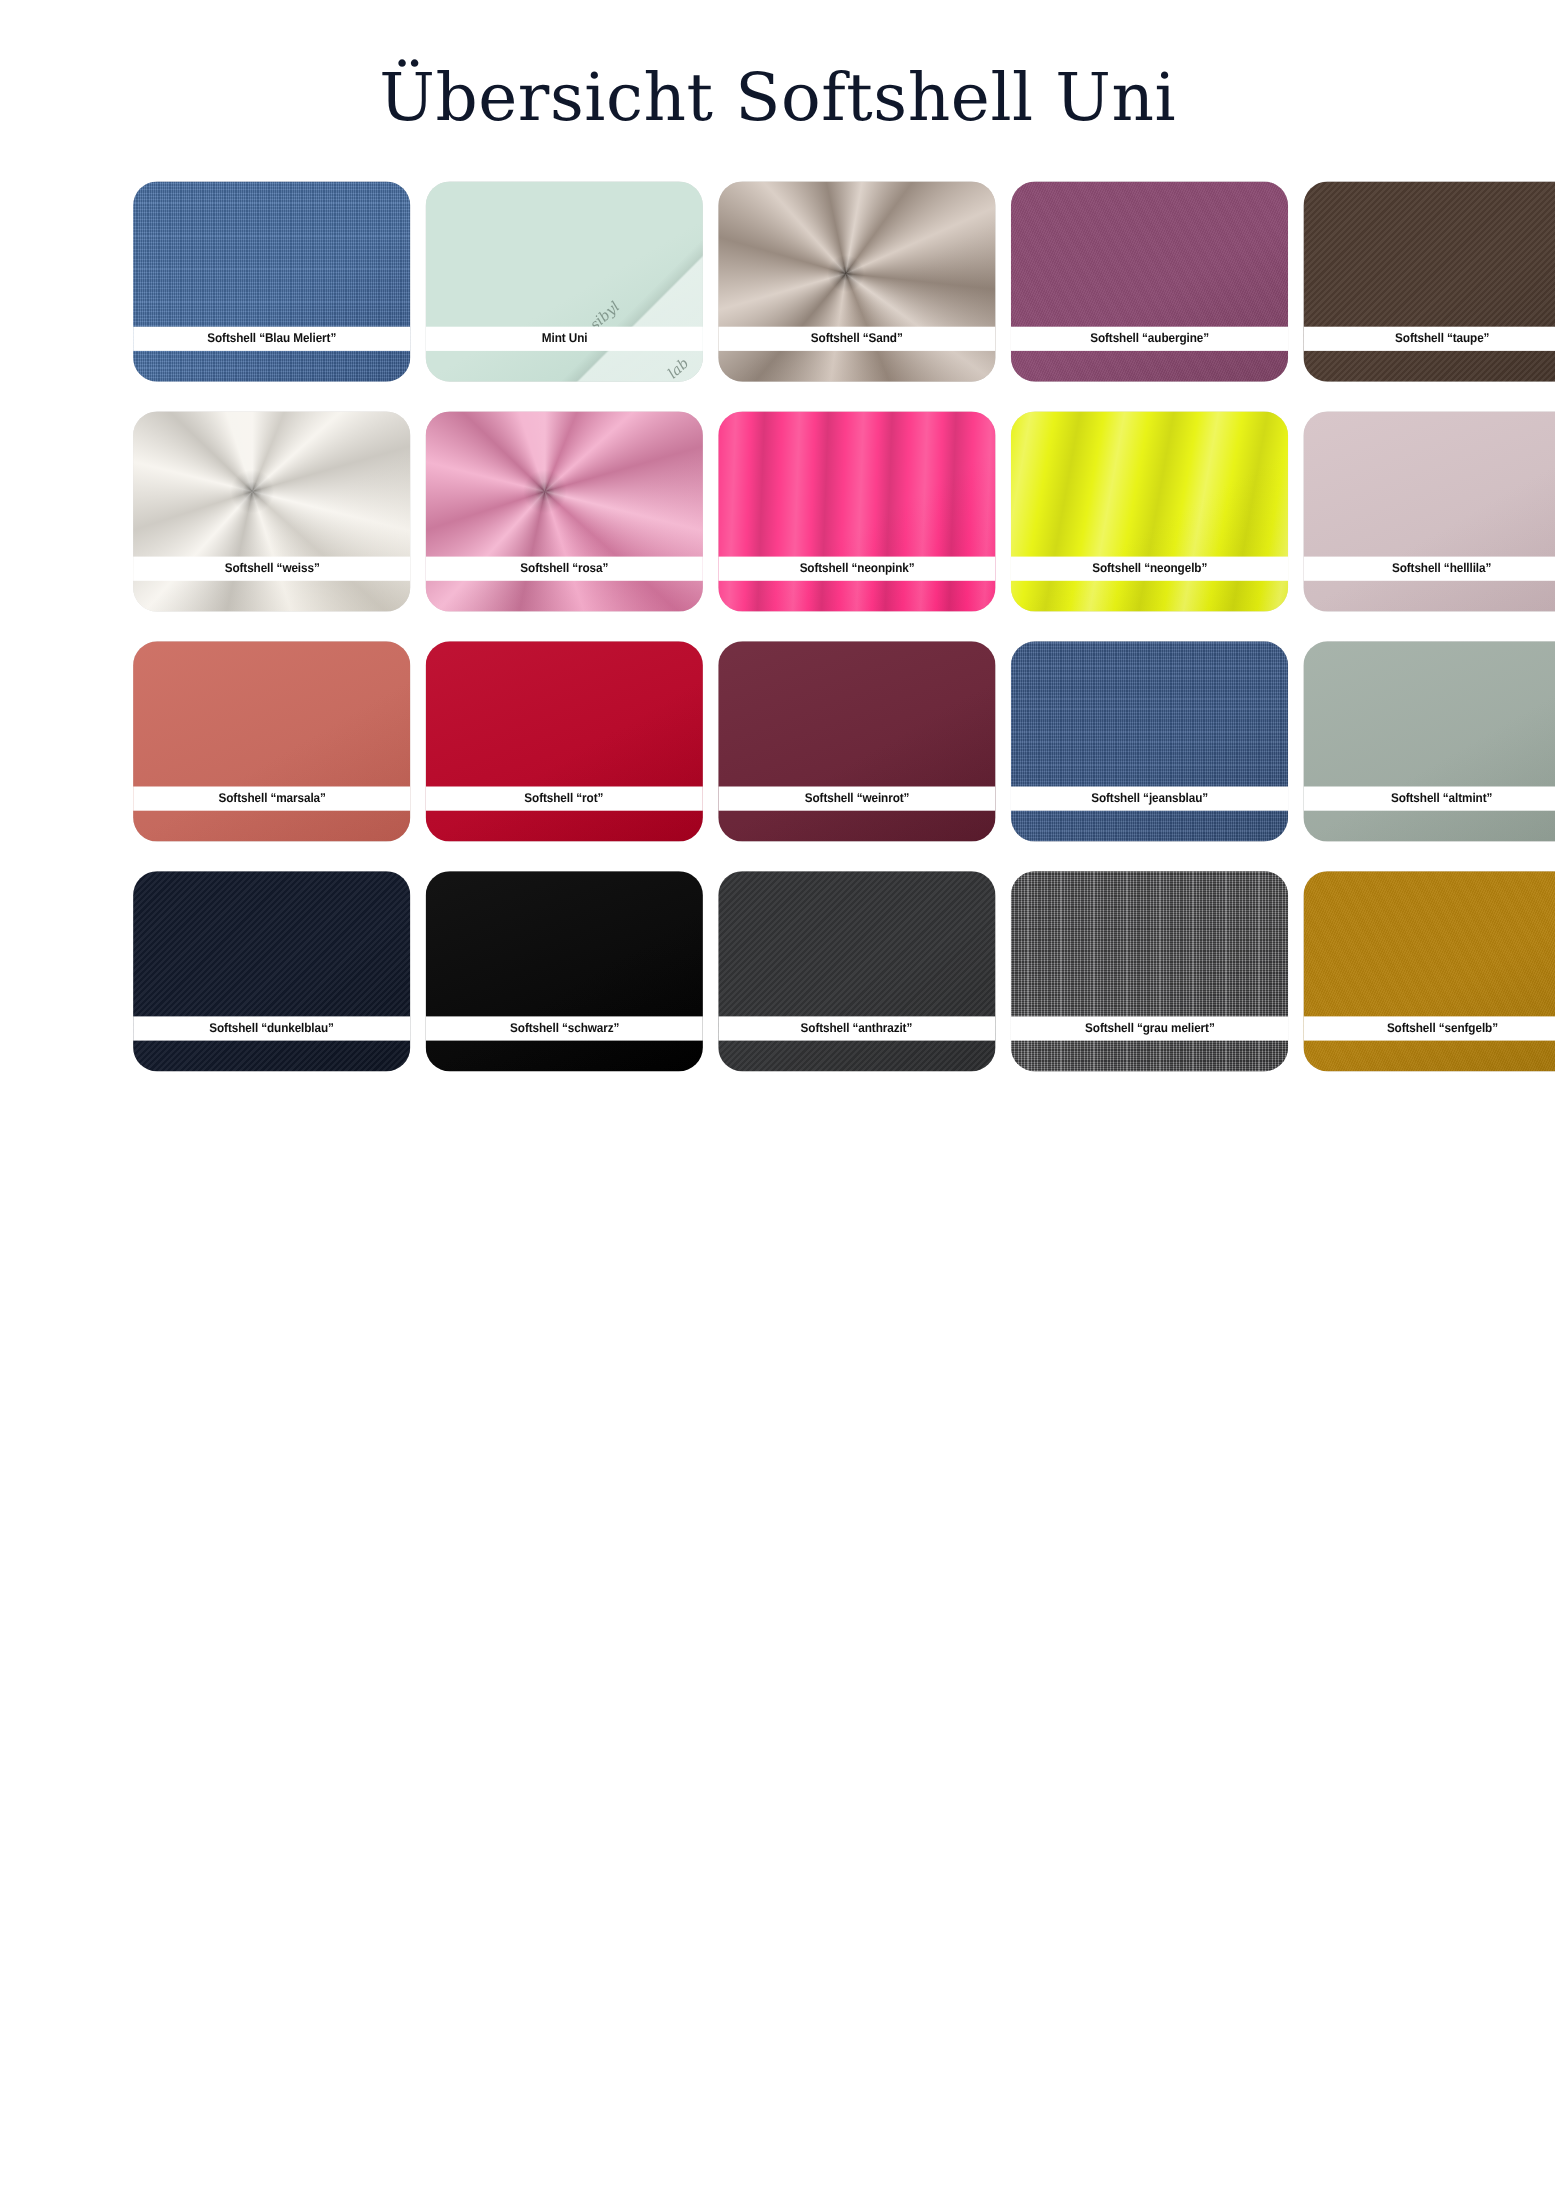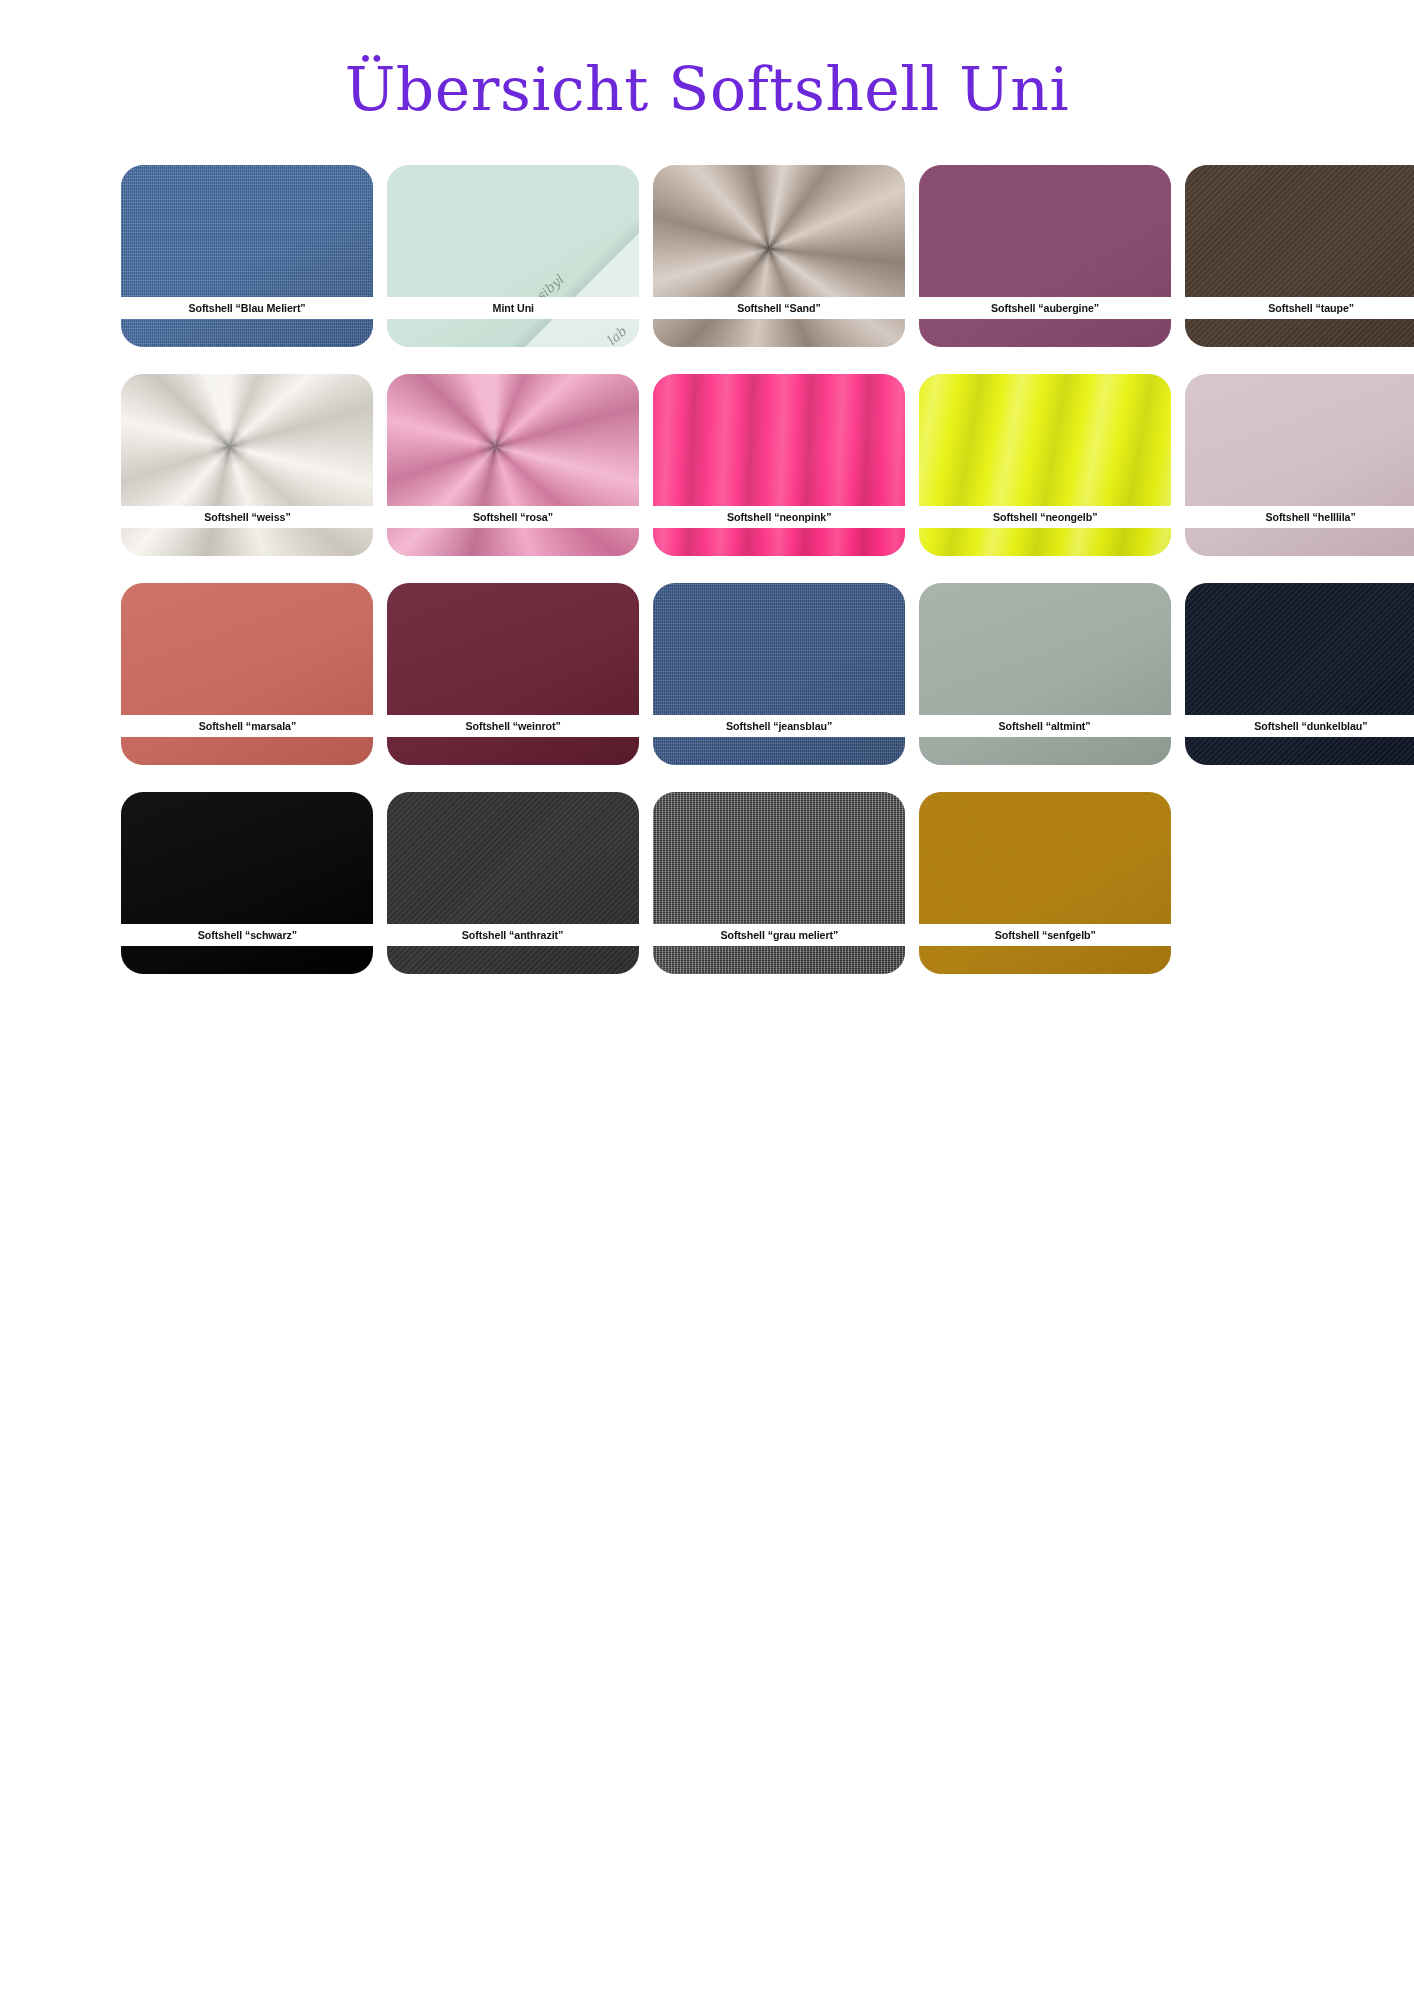--- a/index.html
+++ b/index.html
@@ -22,21 +22,21 @@
     background: #fff;
   }
 
   
   .title {
     text-align: center;
     font-family: "DejaVu Serif", "Liberation Serif", serif;
     font-weight: 400;
     font-size: 60px;
     letter-spacing: 0.5px;
-    color: #6d28d9;
+    color: #0f172a;
     padding-top: 58px;
     margin: 0;
     line-height: 1.05;
     white-space: nowrap;
   }
 
   
   .grid {
     margin: 0 auto;
     padding-top: 44px;
@@ -286,20 +286,26 @@
           <span>Softshell “helllila”</span>
         </div>
       </div>
       <div class="swatch">
         <div class="swatch-fabric tex-flat" style="background: linear-gradient(150deg, rgb(203, 106, 94) 0%, rgb(203, 106, 94) 55%, rgb(192, 94, 82) 100%);"></div>
         <div class="swatch-label">
           <span>Softshell “marsala”</span>
         </div>
       </div>
       <div class="swatch">
+        <div class="swatch-fabric tex-flat" style="background: linear-gradient(150deg, rgb(187, 4, 39) 0%, rgb(187, 4, 39) 55%, rgb(168, 0, 31) 100%);"></div>
+        <div class="swatch-label">
+          <span>Softshell “rot”</span>
+        </div>
+      </div>
+      <div class="swatch">
         <div class="swatch-fabric tex-flat" style="background: linear-gradient(150deg, rgb(107, 35, 55) 0%, rgb(107, 35, 55) 55%, rgb(92, 28, 46) 100%);"></div>
         <div class="swatch-label">
           <span>Softshell “weinrot”</span>
         </div>
       </div>
       <div class="swatch">
         <div class="swatch-fabric tex-melange" style="background: linear-gradient(150deg, rgb(61, 92, 140) 0%, rgb(61, 92, 140) 55%, rgb(53, 81, 124) 100%);"></div>
         <div class="swatch-label">
           <span>Softshell “jeansblau”</span>
         </div>

